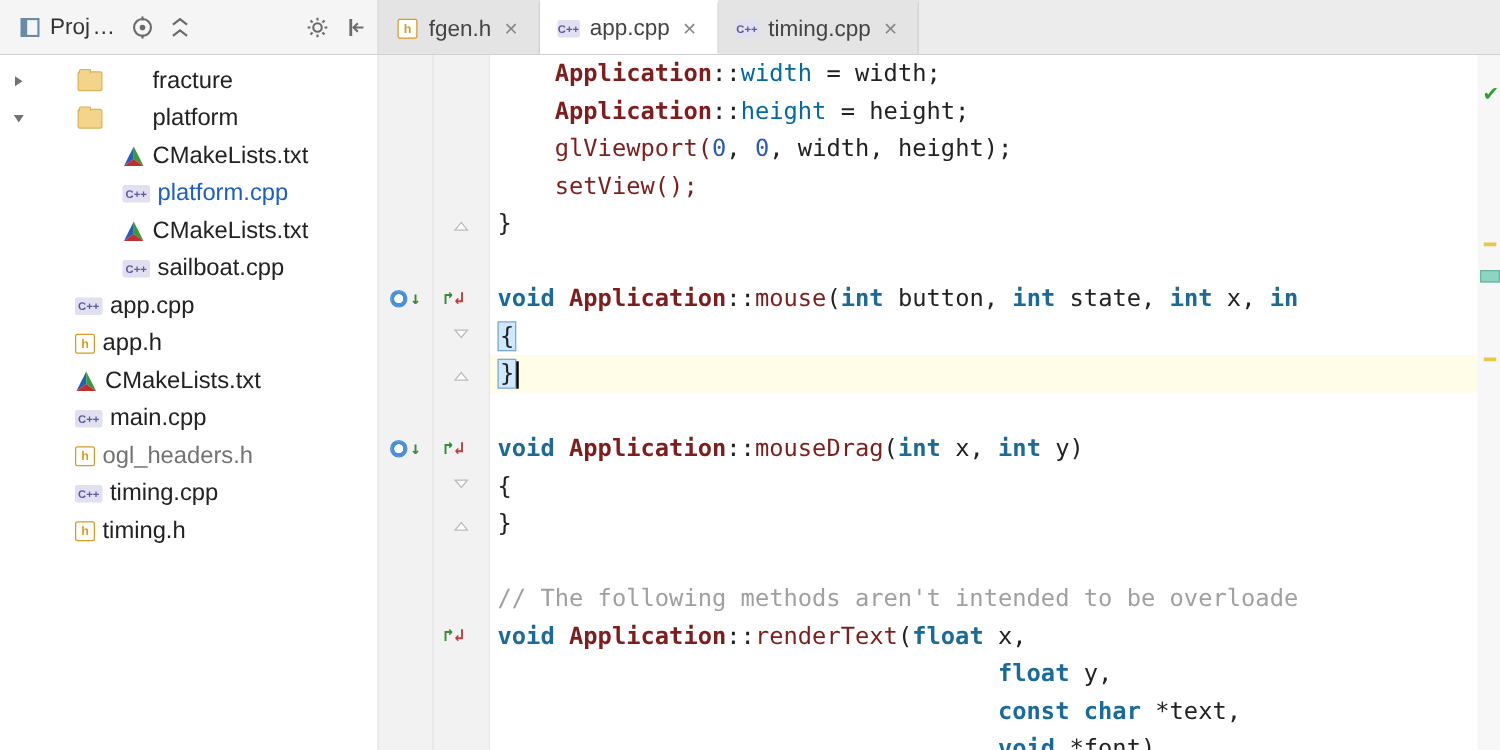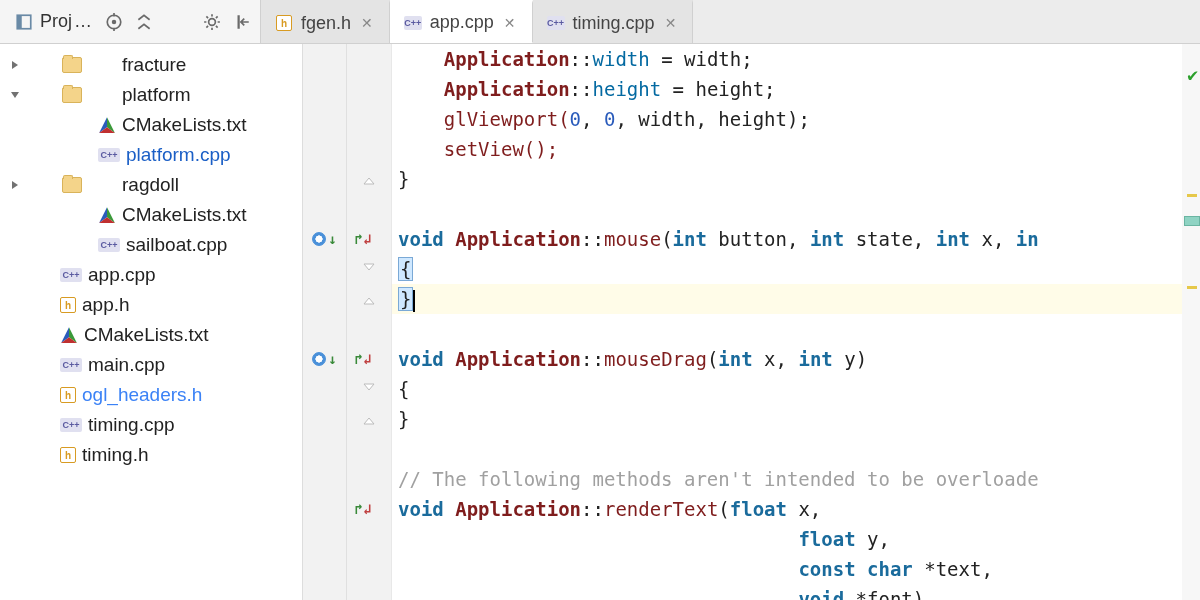--- a/index.html
+++ b/index.html
@@ -12,21 +12,21 @@
   overflow: hidden;
   display: flex;
   flex-direction: column;
 }
 .top-bar {
   height: 44px;
   display: flex;
   border-bottom: 1px solid #d0d0d0;
 }
 .project-header {
-  width: 261px;
+  width: 303px;
   display: flex;
   align-items: center;
   padding: 0 6px;
   border-right: 1px solid #d0d0d0;
   background: #f5f5f5;
 }
 .project-header .title {
   font-size: 18px;
   color: #333;
   margin-left: 4px;
@@ -122,21 +122,21 @@
   border: 1px solid #d9b35a;
   border-bottom: none;
   border-radius: 2px 2px 0 0;
 }
 .cmake-ico {
   width: 18px; height: 18px;
   position: relative;
 }
 .cmake-ico svg { width: 18px; height: 18px; }
 .file-label { white-space: nowrap; }
-.file-label.muted { color: #3b82f6; }
+.file-label.muted { color: #737373; }
 .file-label.blue { color: #1b5fc6; }
 
 .editor-area {
   display: flex;
   flex: 1;
   font-family: Menlo, "DejaVu Sans Mono", Consolas, monospace;
   font-size: 19px;
   line-height: 30px;
   position: relative;
 }
@@ -315,29 +315,20 @@
           </svg></span>
         <span class="file-label">CMakeLists.txt</span>
       </div>
       <div class="tree-item lvl3">
         <span class="tree-arrow blank">
           <svg></svg>
         </span>
         <span class="ico-cpp">C++</span>
         <span class="file-label blue">platform.cpp</span>
       </div>
-      <div class="tree-item lvl1">
-        <span class="tree-arrow">
-          <svg viewBox="0 0 10 10">
-            <polygon points="2,1 8,5 2,9" fill="#727272"></polygon>
-          </svg>
-        </span>
-        <span class="folder-ico"></span>
-        <span class="file-label">ragdoll</span>
-      </div>
       <div class="tree-item lvl3">
         <span class="tree-arrow blank">
           <svg></svg>
         </span>
         <span class="cmake-ico"><svg viewBox="0 0 16 16">
             <polygon points="8,1 15,15 1,15" fill="none"></polygon>
             <polygon points="8,1 8,10 1,15" fill="#2a5bbb"></polygon>
             <polygon points="8,1 15,15 8,10" fill="#3a9a3a"></polygon>
             <polygon points="1,15 15,15 8,10" fill="#c03030"></polygon>
           </svg></span>

